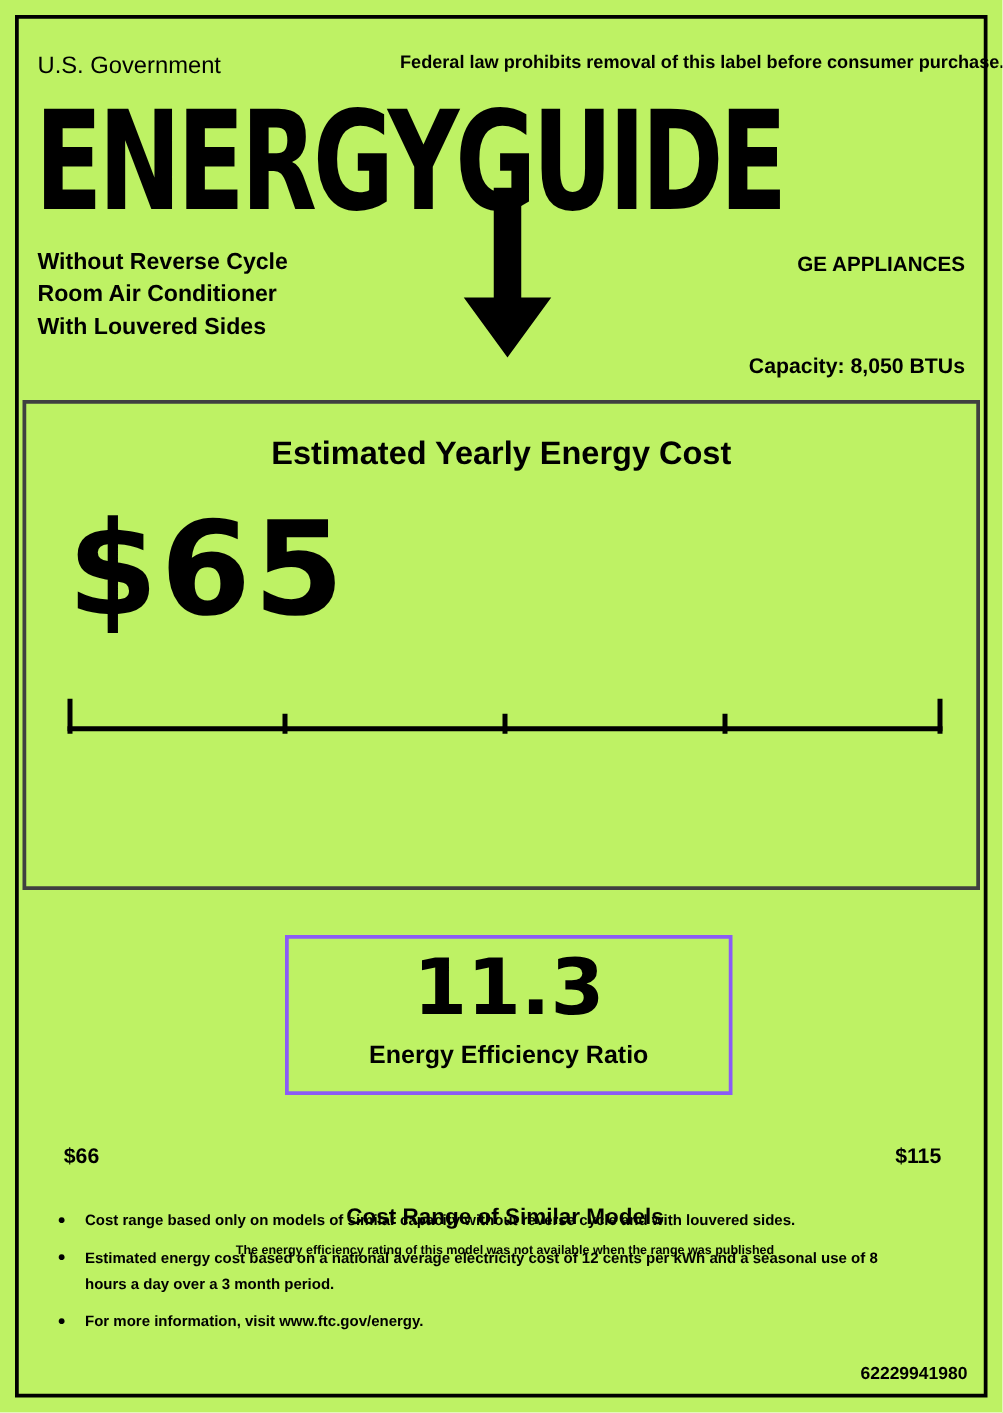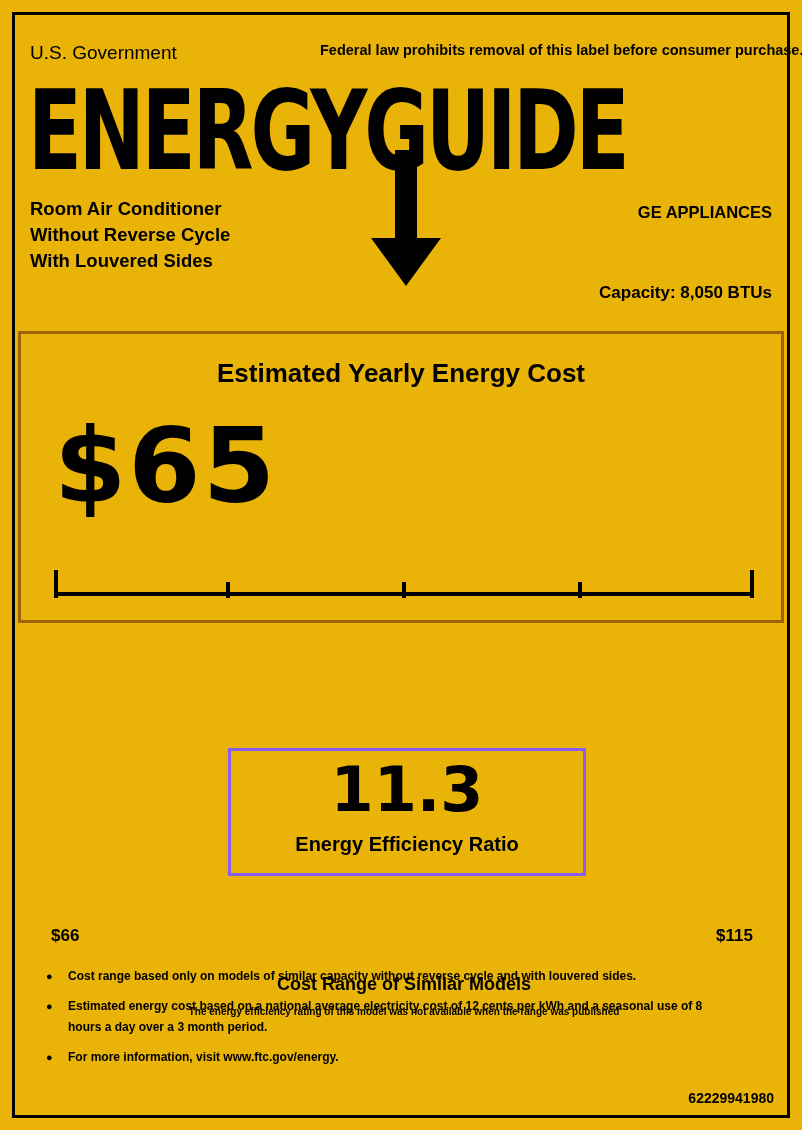--- a/index.html
+++ b/index.html
@@ -7,21 +7,21 @@
     padding: 0;
     background: #ffffff;
   }
   body {
     font-family: "Liberation Sans", sans-serif;
   }
   .label {
     position: relative;
     width: 802px;
     height: 1130px;
-    background: #eab308;
+    background: #bef264;
     box-sizing: border-box;
     overflow: hidden;
   }
   .border-frame {
     position: absolute;
     left: 12px;
     top: 12px;
     width: 778px;
     height: 1106px;
     border: 3px solid #000;
@@ -114,24 +114,24 @@
     text-align: right;
     font-size: 17px;
     font-weight: 700;
     color: #000;
   }
 
   
   .cost-box {
     position: absolute;
     left: 18px;
-    top: 331px;
+    top: 320px;
     width: 766px;
-    height: 292px;
-    border: 3px solid #a16207;
+    height: 392px;
+    border: 3px solid #404040;
     box-sizing: border-box;
   }
   .cost-title {
     position: absolute;
     left: 0;
     top: 24px;
     width: 100%;
     text-align: center;
     font-size: 26px;
     font-weight: 700;
@@ -296,22 +296,22 @@
     <div class="gov-text">U.S. Government</div>
     <div class="fed-text">Federal law prohibits removal of this label before consumer purchase.</div>
 
     <div class="wordmark"><span>ENERGYGUIDE</span></div>
 
     <svg class="arrow" viewBox="0 0 80 138" xmlns="http://www.w3.org/2000/svg">
       <polygon points="29,0 51,0 51,88 75,88 40,136 5,88 29,88" fill="#000"></polygon>
     </svg>
 
     <div class="product-lines">
+      <div>Without Reverse Cycle</div>
       <div>Room Air Conditioner</div>
-      <div>Without Reverse Cycle</div>
       <div>With Louvered Sides</div>
     </div>
 
     <div class="brand-block">
       <div>GE APPLIANCES</div>
     </div>
     <div class="capacity">Capacity: 8,050 BTUs</div>
 
     <div class="cost-box">
       <div class="cost-title">Estimated Yearly Energy Cost</div>

